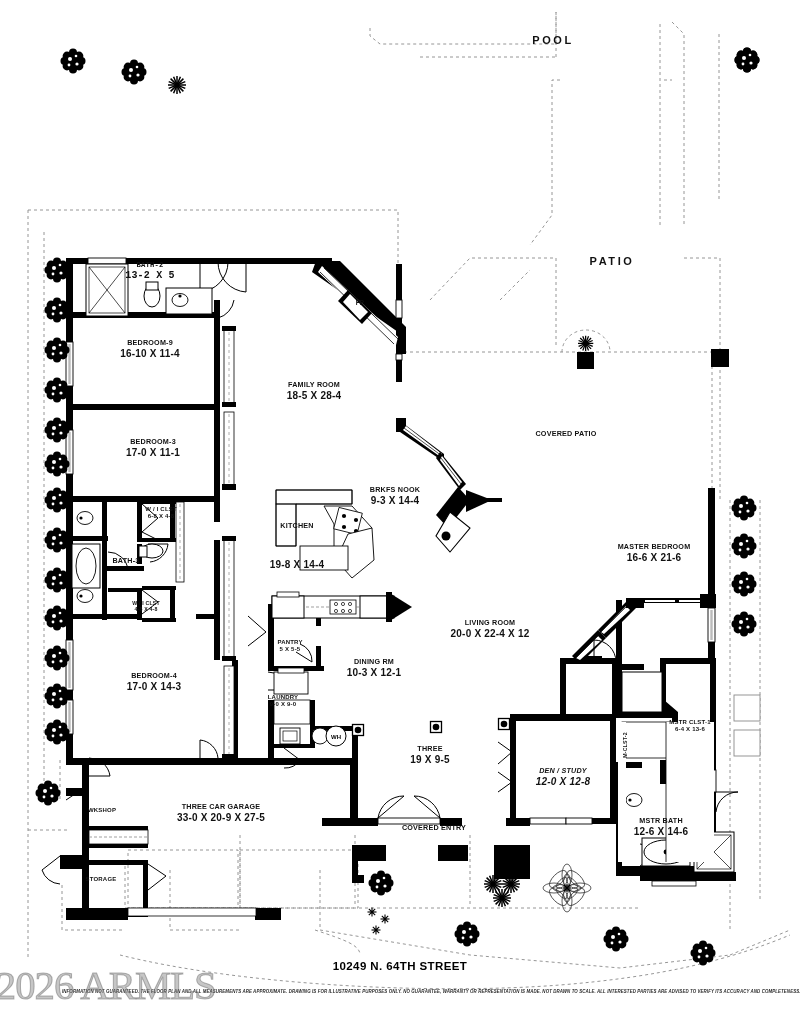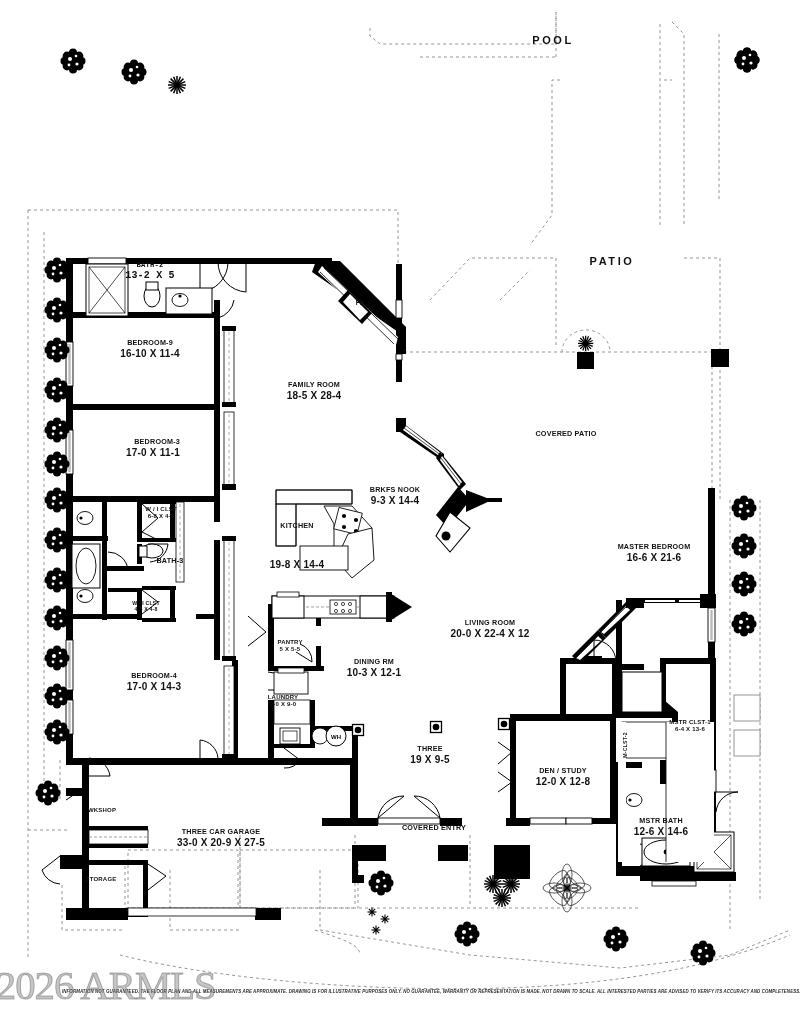--- a/index.html
+++ b/index.html
@@ -580,29 +580,29 @@
 
   <div id="labels">
       <div class="lbl " style="left: 150px; top: 271px; font-family: Liberation Mono, monospace;">
         <span class="nm">BATH-2</span>
         <span class="dm">13-2 X 5</span>
       </div>
       <div class="lbl " style="left: 150px; top: 349px;">
         <span class="nm">BEDROOM-9</span>
         <span class="dm">16-10 X 11-4</span>
       </div>
-      <div class="lbl " style="left: 153px; top: 448px; text-align: right;">
+      <div class="lbl " style="left: 153px; top: 448px;">
         <span class="nm">BEDROOM-3</span>
         <span class="dm">17-0   X  11-1</span>
       </div>
       <div class="lbl sm" style="left: 161px; top: 513px;">
         <span class="nm">W / I  CLST</span>
         <span class="dm">6-8 X 4-8</span>
       </div>
-      <div class="lbl " style="left: 126px; top: 561px; margin-left: 44px;">
+      <div class="lbl " style="left: 126px; top: 561px;">
         <span class="nm">BATH-3</span>
       </div>
       <div class="lbl xs" style="left: 146px; top: 606px;">
         <span class="nm">W / I  CLST</span>
         <span class="dm">4-8 X 4-8</span>
       </div>
       <div class="lbl " style="left: 154px; top: 682px;">
         <span class="nm">BEDROOM-4</span>
         <span class="dm">17-0   X  14-3</span>
       </div>
@@ -631,40 +631,40 @@
         <span class="dm">10-3 X 12-1</span>
       </div>
       <div class="lbl " style="left: 490px; top: 629px;">
         <span class="nm">LIVING ROOM</span>
         <span class="dm">20-0 X 22-4 X 12</span>
       </div>
       <div class="lbl " style="left: 430px; top: 755px;">
         <span class="nm">THREE</span>
         <span class="dm">19 X 9-5</span>
       </div>
-      <div class="lbl " style="left: 563px; top: 777px;">
+      <div class="lbl " style="left: 563px; top: 777px; font-style: italic;">
         <span class="nm">DEN / STUDY</span>
         <span class="dm">12-0   X   12-8</span>
       </div>
       <div class="lbl " style="left: 654px; top: 553px;">
         <span class="nm">MASTER BEDROOM</span>
         <span class="dm">16-6  X  21-6</span>
       </div>
       <div class="lbl sm" style="left: 690px; top: 726px;">
         <span class="nm">MSTR CLST-1</span>
         <span class="dm">6-4   X  13-6</span>
       </div>
       <div class="lbl xs vert" style="left: 625px; top: 745px;">
         <span class="nm">M-CLST-2</span>
       </div>
       <div class="lbl " style="left: 661px; top: 827px;">
         <span class="nm">MSTR BATH</span>
         <span class="dm">12-6 X 14-6</span>
       </div>
-      <div class="lbl " style="left: 221px; top: 813px; margin-top: 25px;">
+      <div class="lbl " style="left: 221px; top: 813px;">
         <span class="nm">THREE CAR GARAGE</span>
         <span class="dm">33-0 X 20-9 X 27-5</span>
       </div>
       <div class="lbl sm" style="left: 102px; top: 811px;">
         <span class="nm">WKSHOP</span>
       </div>
       <div class="lbl sm" style="left: 101px; top: 880px;">
         <span class="nm">STORAGE</span>
       </div>
       <div class="lbl fp" style="left: 360px; top: 303px;">
@@ -677,16 +677,17 @@
         <span class="nm">PATIO</span>
       </div>
       <div class="lbl " style="left: 566px; top: 434px;">
         <span class="nm">COVERED PATIO</span>
       </div>
       <div class="lbl " style="left: 434px; top: 828px;">
         <span class="nm">COVERED ENTRY</span>
       </div>
     </div>
 
+  <div id="address">10249 N. 64TH STREET</div>
   <div id="disclaimer">INFORMATION NOT GUARANTEED. THE FLOOR PLAN AND ALL MEASUREMENTS ARE APPROXIMATE. DRAWING IS FOR ILLUSTRATIVE PURPOSES ONLY.  NO GUARANTEE, WARRANTY OR REPRESENTATION IS MADE.  NOT DRAWN TO SCALE.  ALL INTERESTED PARTIES ARE ADVISED TO VERIFY ITS ACCURACY AND COMPLETENESS.</div>
   <div id="wmark"><span>2026 ARMLS</span></div>
 
 </div>
 
 </body></html>

